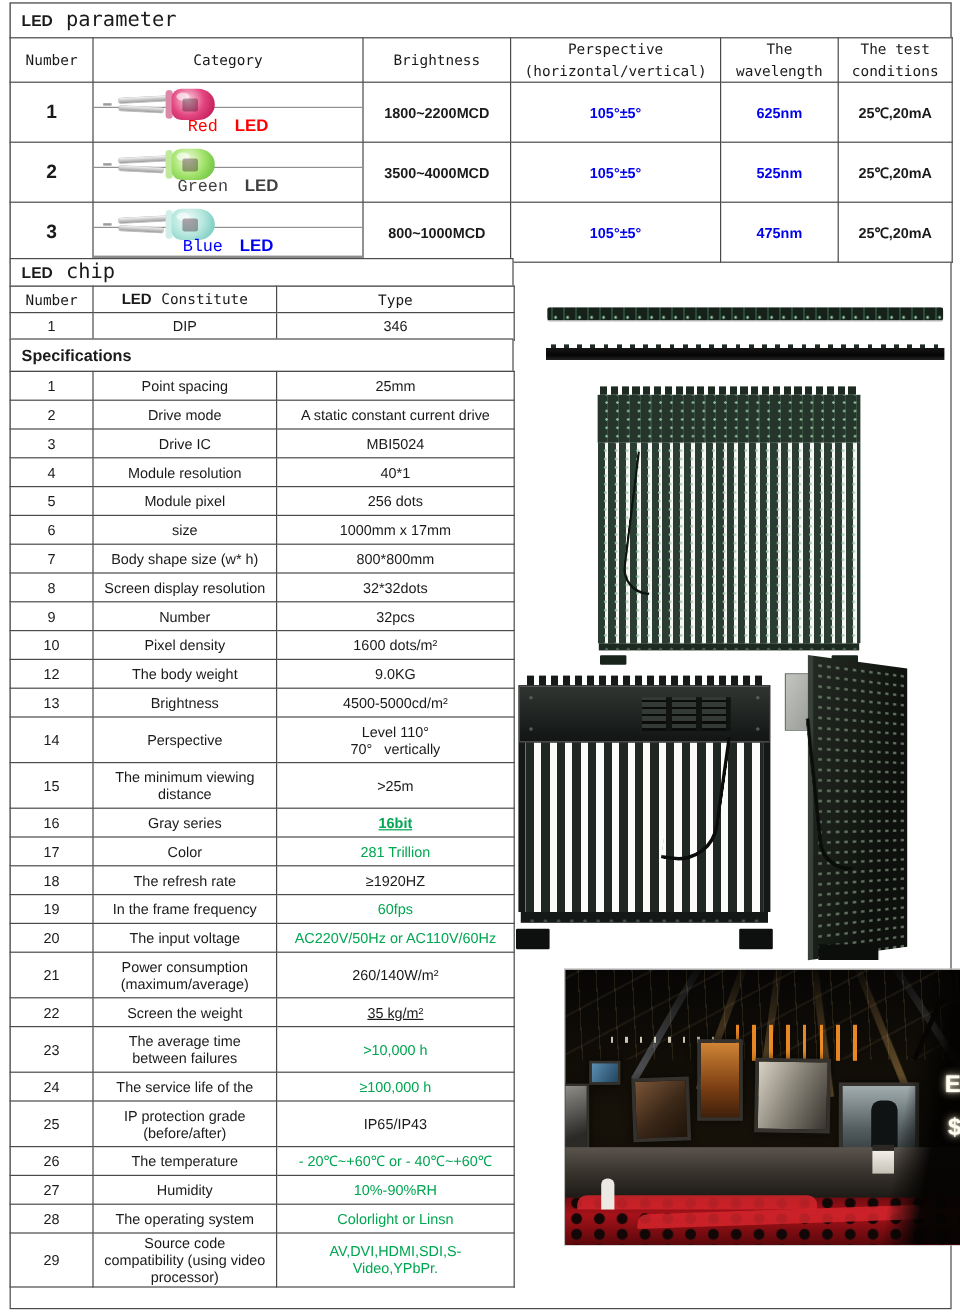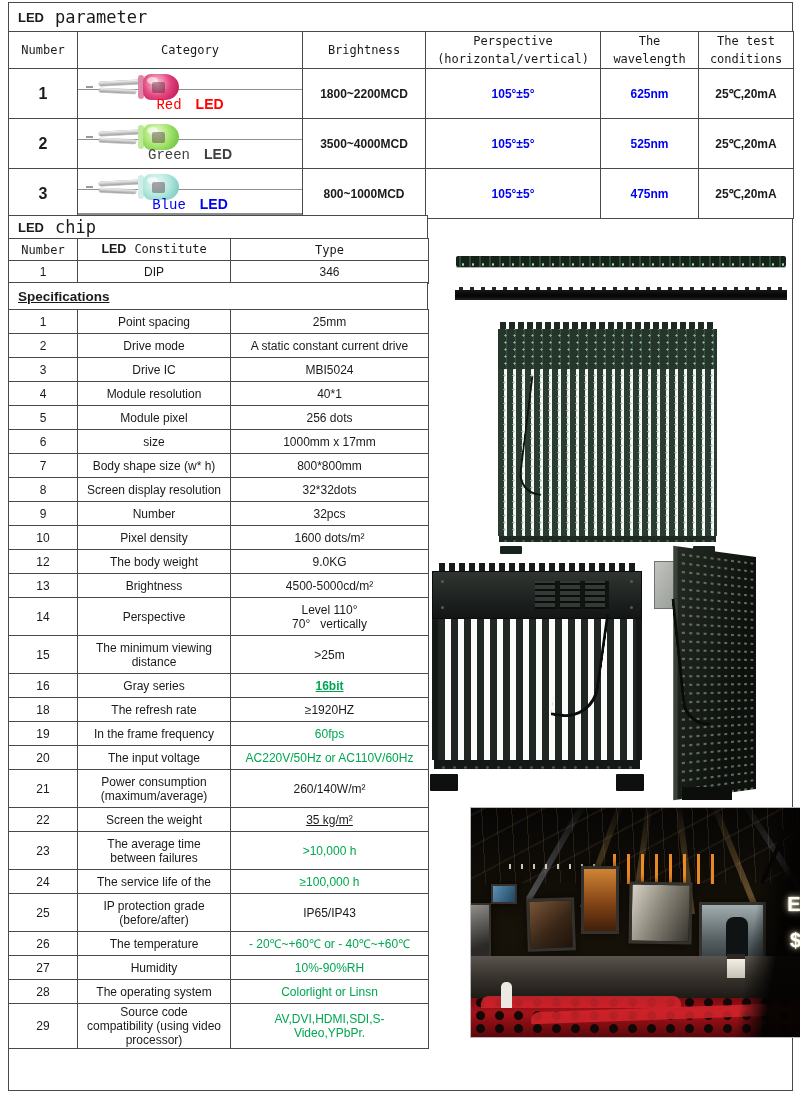--- a/index.html
+++ b/index.html
@@ -13,21 +13,21 @@
   .frame { position:absolute; left:8px; top:2px; width:785px; height:1089px;
            border:1px solid #4a4a4a; pointer-events:none; }
 
   
   .sec-title { position:absolute; border:1px solid #4a4a4a; background:#fff;
                display:flex; align-items:center; padding-left:9px; }
   .sec-title .lead { font-weight:bold; font-size:13px; }
   .sec-title .rest { font-family:"DejaVu Sans Mono", monospace; font-size:17px; margin-left:11px; }
   #param-title { left:8px; top:2px; width:785px; height:30px; }
   #chip-title  { left:8px; top:215px; width:420px; height:24px; }
-  #spec-title  { left:8px; top:282px; width:420px; height:28px;text-decoration:underline; }
+  #spec-title  { left:8px; top:282px; width:420px; height:28px; }
   #spec-title .lead { font-size:13.5px; }
 
   
   table { border-collapse:collapse; table-layout:fixed; background:#fff; }
   td { border:1px solid #4a4a4a; text-align:center; vertical-align:middle;
        font-size:12px; overflow:hidden; }
   tr.hdr td { font-family:"DejaVu Sans Mono", monospace; font-size:12px; line-height:1.5; }
 
   #param-table { position:absolute; left:8px; top:31px; width:785px; }
   #param-table tr.hdr td { height:35px; }
@@ -416,20 +416,25 @@
         <td>15</td>
         <td>The minimum viewing distance</td>
         <td class="v">&gt;25m</td>
       </tr>
   <tr>
         <td>16</td>
         <td>Gray series</td>
         <td class="v green bold">16bit</td>
       </tr>
   <tr>
+        <td>17</td>
+        <td>Color</td>
+        <td class="v green">281 Trillion</td>
+      </tr>
+  <tr>
         <td>18</td>
         <td>The refresh rate</td>
         <td class="v">≥1920HZ</td>
       </tr>
   <tr>
         <td>19</td>
         <td>In the frame frequency</td>
         <td class="v green">60fps</td>
       </tr>
   <tr>

